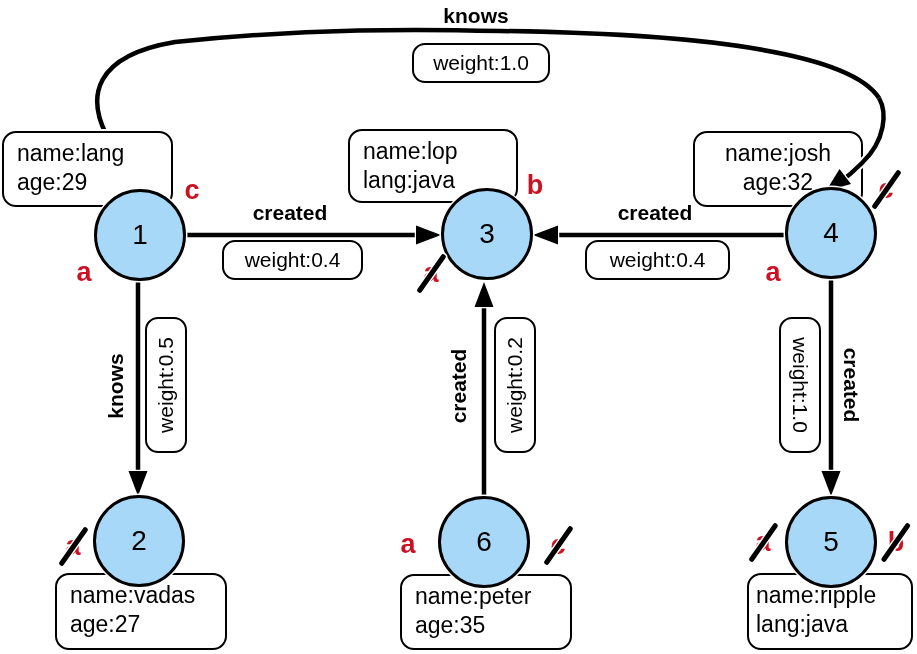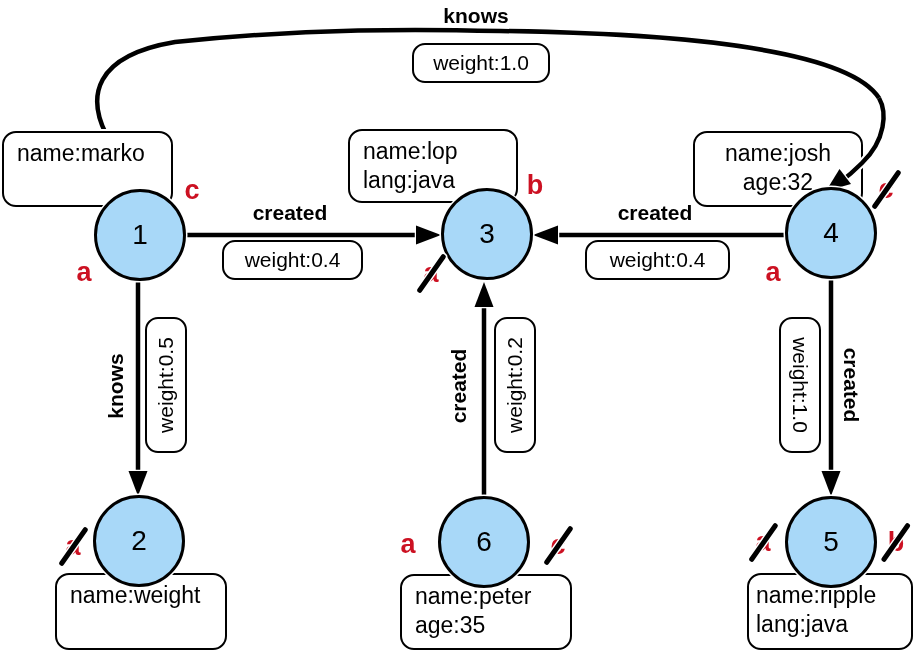--- a/index.html
+++ b/index.html
@@ -88,32 +88,34 @@
       <polygon points="138,496 128.5,471 147.5,471" fill="#000" stroke="#fff" stroke-width="2.5"></polygon>
       <polygon points="138,496 128.5,471 147.5,471" fill="#000"></polygon>
       <polygon points="484,282 474.5,307 493.5,307" fill="#000" stroke="#fff" stroke-width="2.5"></polygon>
       <polygon points="484,282 474.5,307 493.5,307" fill="#000"></polygon>
       <polygon points="831,496 821.5,471 840.5,471" fill="#000" stroke="#fff" stroke-width="2.5"></polygon>
       <polygon points="831,496 821.5,471 840.5,471" fill="#000"></polygon>
     </g>
   </svg>
 
   <div class="pbox" style="left:2px; top:131px; width:171px; height:76px;">
-    <div>name:marko</div>
+    <div>name:lang</div>
+    <div>age:29</div>
   </div>
   <div class="pbox" style="left:348px; top:129px; width:170px; height:74px;">
     <div>name:lop</div>
     <div>lang:java</div>
   </div>
   <div class="pbox" style="left:693px; top:131px; width:170px; height:76px;text-align:center;">
     <div>name:josh</div>
     <div>age:32</div>
   </div>
   <div class="pbox" style="left:55px; top:573px; width:172px; height:77px;">
-    <div>name:weight</div>
+    <div>name:vadas</div>
+    <div>age:27</div>
   </div>
   <div class="pbox" style="left:400px; top:574px; width:172px; height:76px;">
     <div>name:peter</div>
     <div>age:35</div>
   </div>
   <div class="pbox" style="left:747px; top:573px; width:166px; height:77px;padding-left:7px;">
     <div>name:ripple</div>
     <div>lang:java</div>
   </div>
 

